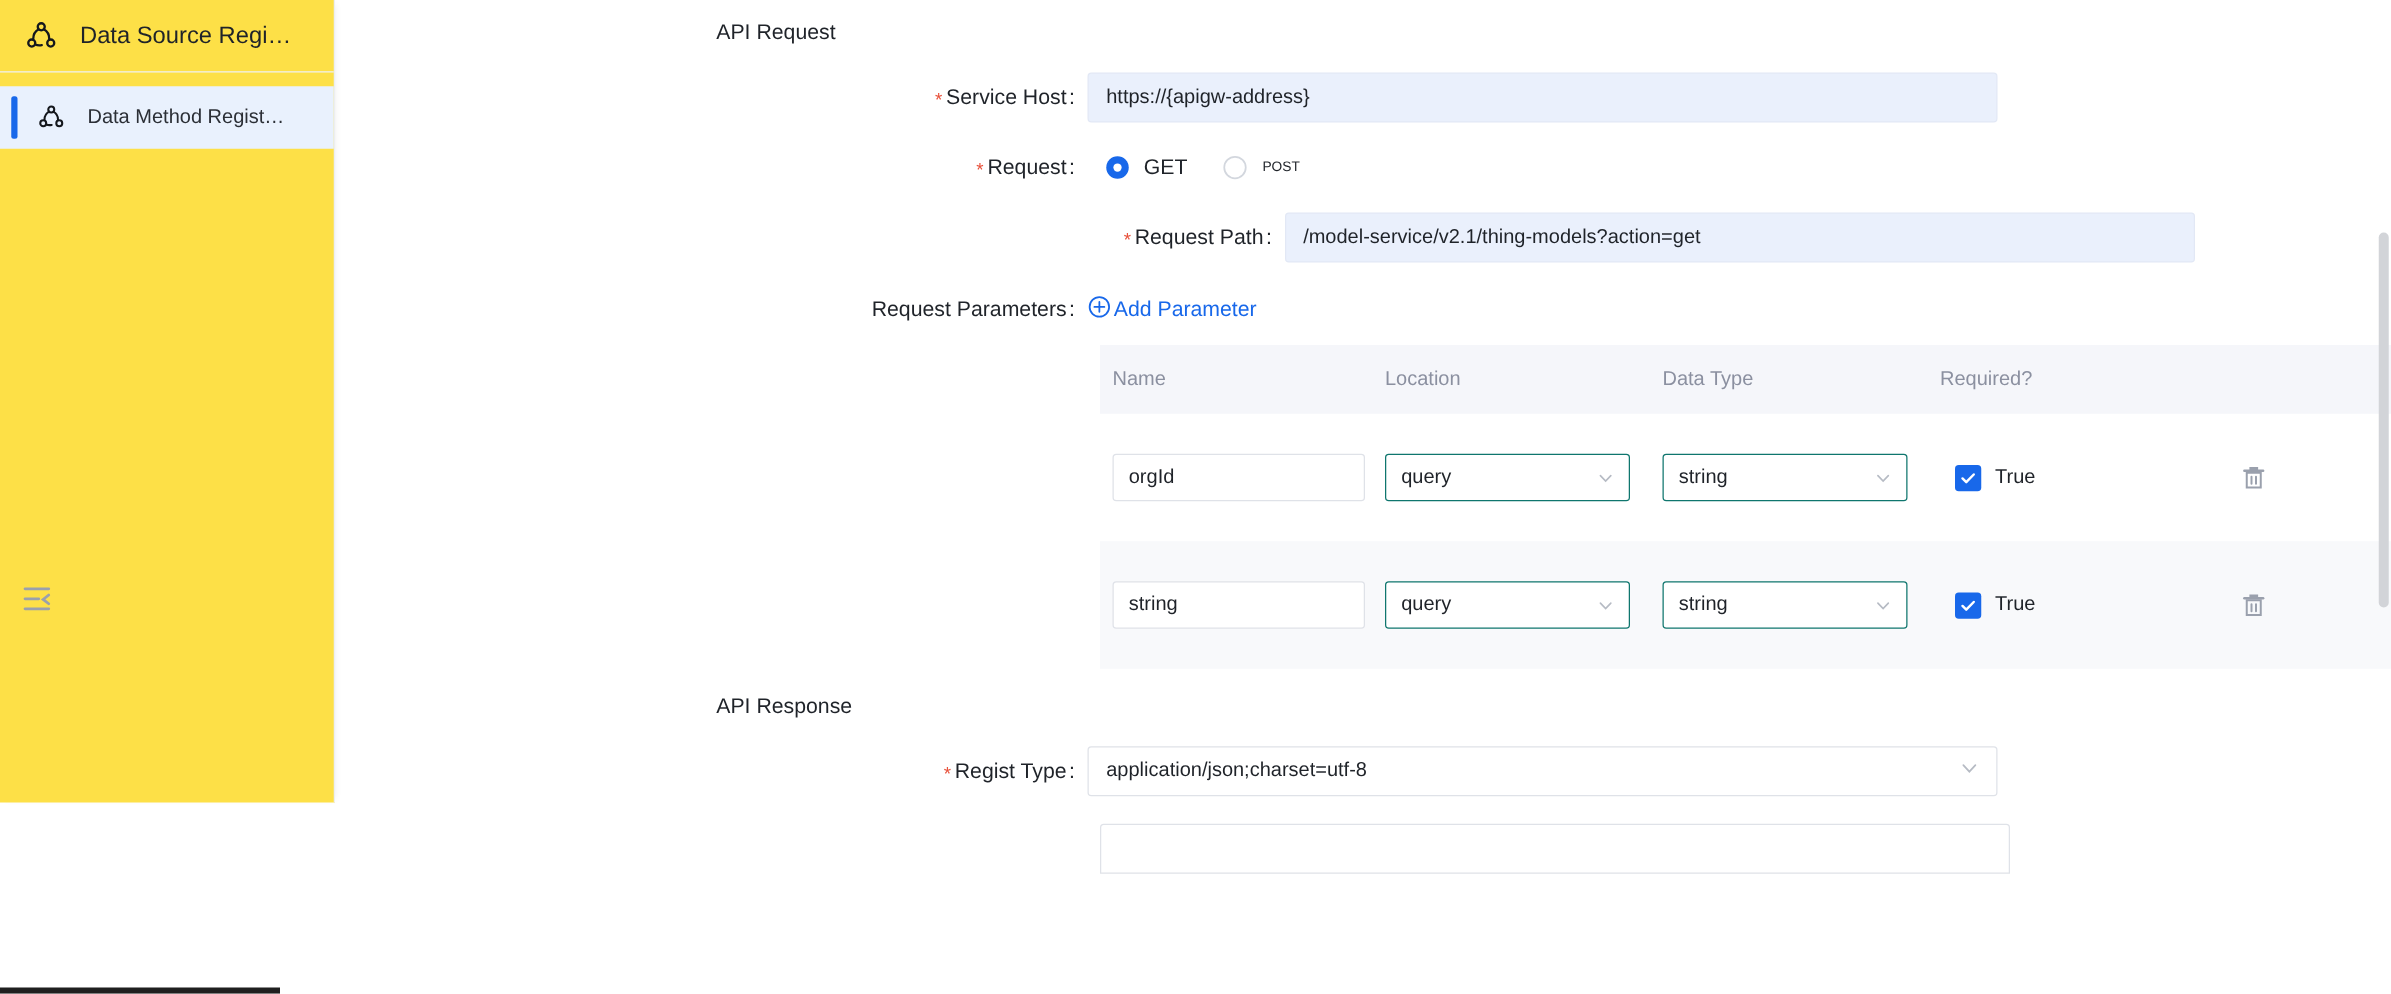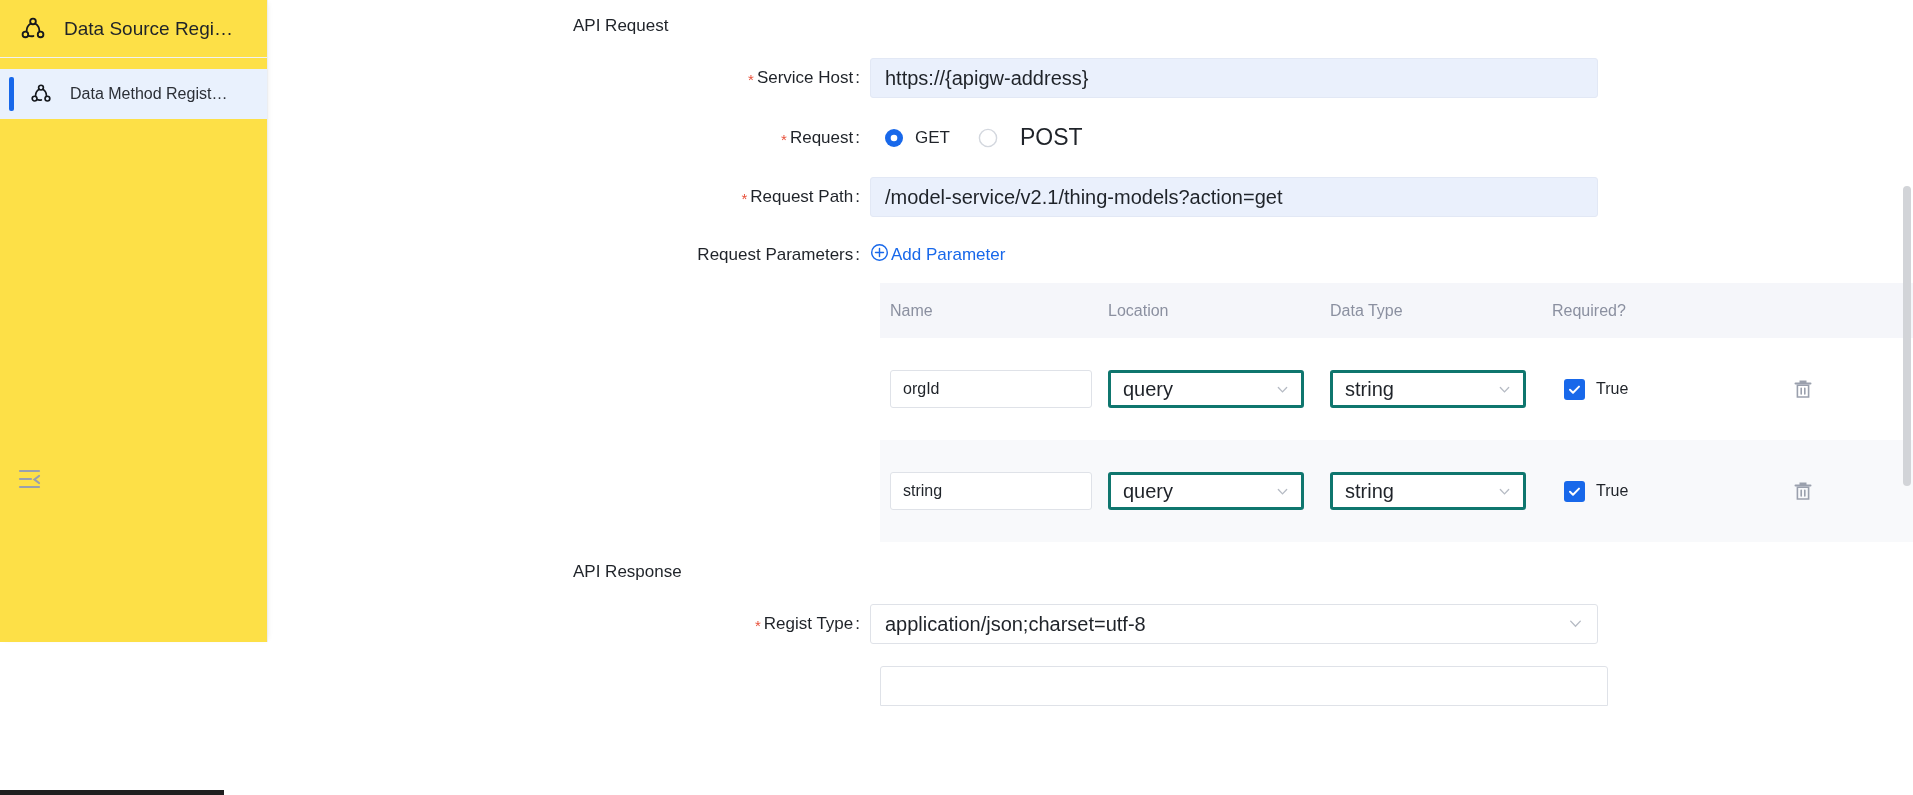--- a/index.html
+++ b/index.html
@@ -135,21 +135,21 @@
   .form-label .colon { margin-left: 2px; }
 
   .fld {
     height: 40px;
     width: 728px;
     border: 1px solid #dfe2e8;
     border-radius: 3px;
     display: flex;
     align-items: center;
     padding: 0 14px;
-    font-size: 20px;
+    font-size: 16px;
     color: #1f2329;
     background: #ffffff;
   }
   .fld.readonly {
     background: #eaf0fc;
     border-color: #e2e8f5;
   }
   .fld.select { justify-content: space-between; cursor: pointer; }
 
   .caret-svg { width: 13px; height: 13px; display:block; }
@@ -205,27 +205,27 @@
     display: flex;
     align-items: center;
     padding: 0 12px;
     font-size: 16px;
     color: #1f2329;
     background: #ffffff;
   }
   .cell-select {
     width: 196px;
     height: 38px;
-    border: 3px solid #0f766e;
+    border: 1px solid #0f766e;
     border-radius: 3px;
     display: flex;
     align-items: center;
     justify-content: space-between;
     padding: 0 12px;
-    font-size: 20px;
+    font-size: 16px;
     color: #1f2329;
     background: #ffffff;
     cursor: pointer;
   }
 
   .chk-wrap { display: flex; align-items: center; padding-left: 12px; }
   .chk {
     width: 21px; height: 21px;
     border-radius: 3px;
     background: #1868ea;
@@ -359,26 +359,26 @@
               </svg>
             </span>
             <span style="font-size:17px;color:#1f2329;margin-left:11px;">GET</span>
           </label>
           <label style="display:flex; align-items:center; cursor:pointer;">
             <span>
               <svg width="20" height="20" viewBox="0 0 20 20" style="display:block;">
                 <circle cx="10" cy="10" r="8.6" fill="#ffffff" stroke="#d3d7de" stroke-width="1.4"></circle>
               </svg>
             </span>
-            <span style="font-size:23px;color:#1f2329;margin-left:22px;">POST</span>
+            <span style="font-size:11px;color:#1f2329;margin-left:12px;">POST</span>
           </label>
         </div>
       </div>
 
-      <div class="form-row" style="margin-top:26px;">
+      <div class="form-row" style="margin-top:26px;justify-content:center;">
         <div class="form-label">
           <span class="req">*</span><span>Request Path</span><span class="colon">:</span>
         </div>
         <div class="fld readonly">
           <span>/model-service/v2.1/thing-models?action=get</span>
         </div>
       </div>
 
       <div class="form-row" style="margin-top:26px;">
         <div class="form-label">

